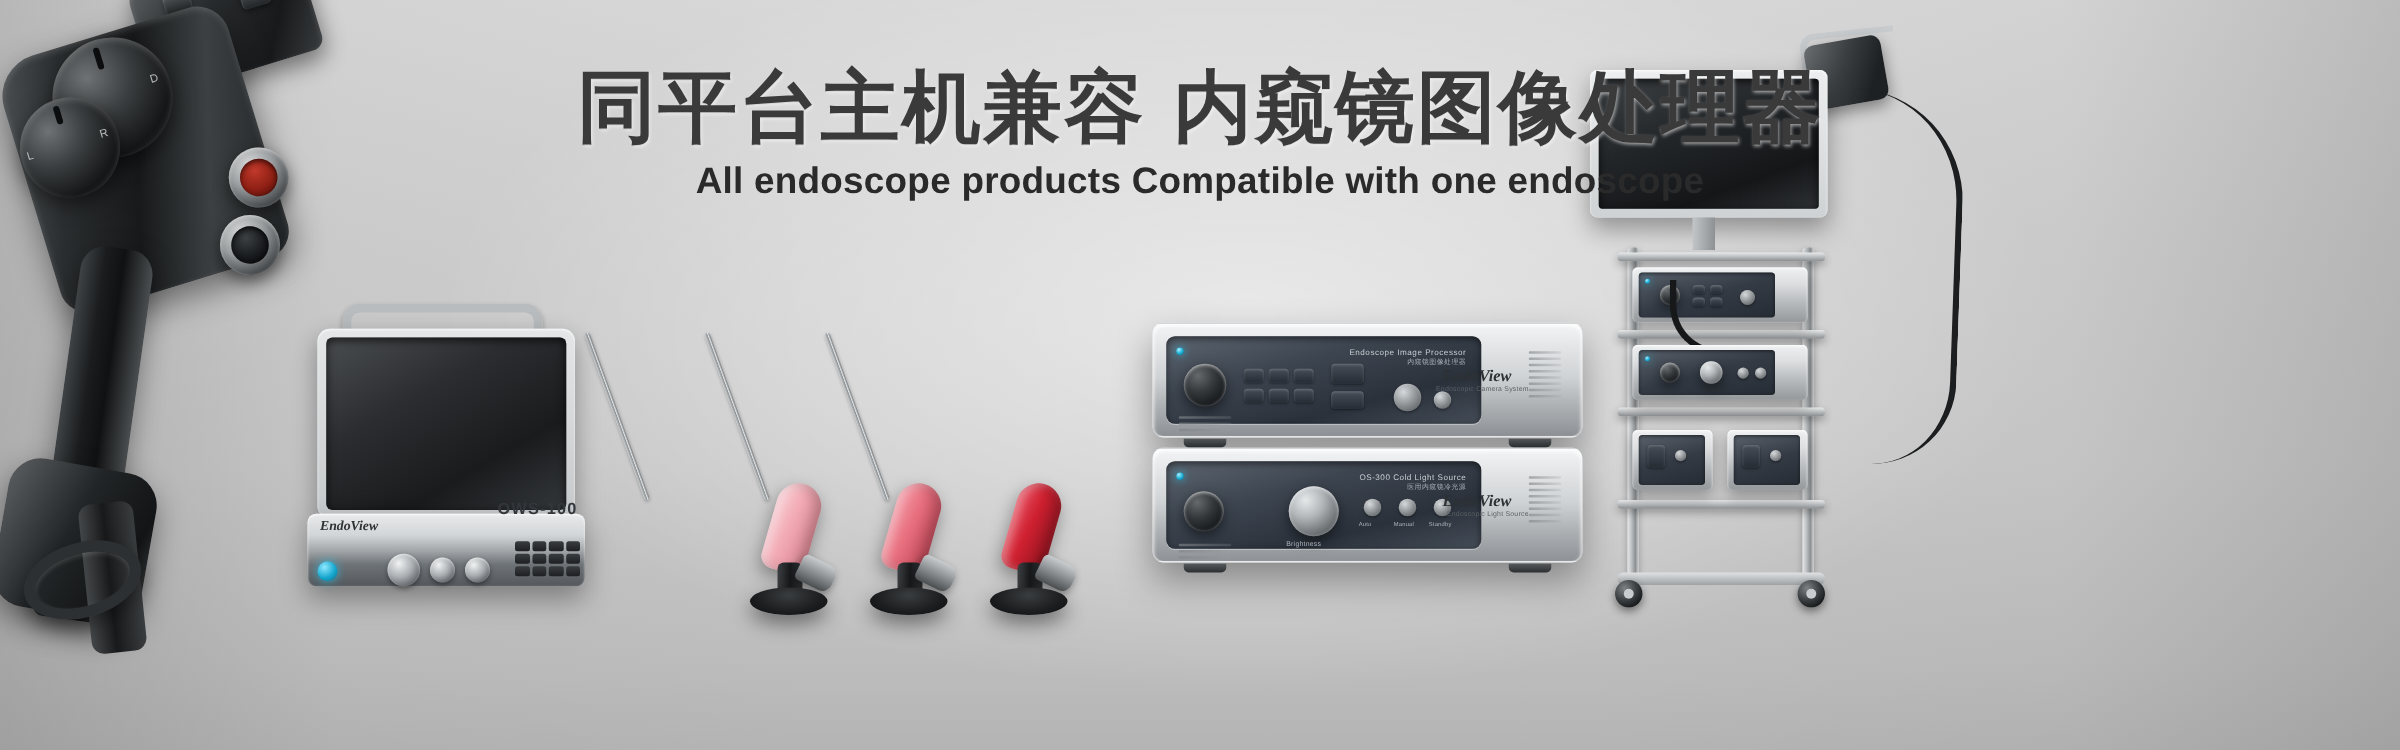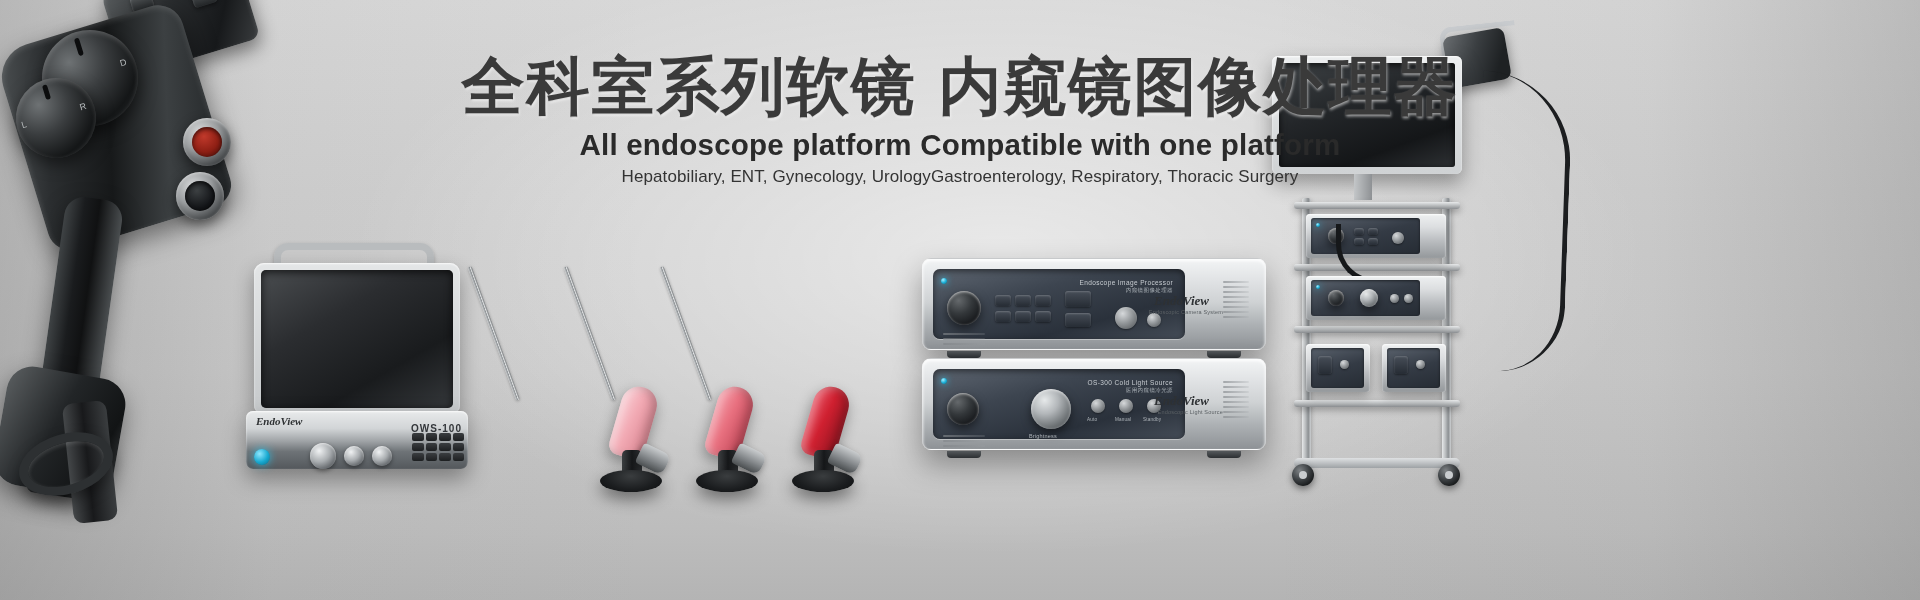--- a/index.html
+++ b/index.html
@@ -165,22 +165,22 @@
     background:linear-gradient(180deg,#e8eaeb 0%,#d2d5d7 30%, #9fa3a6 52%, #6e7377 70%, #54585c 100%);
     border-radius:7px;
     box-shadow:0 10px 22px rgba(0,0,0,0.35), inset 0 1px 2px rgba(255,255,255,0.8);
   }
   #ows-brand {
     position:absolute; left:20px; top:172px;
     font-size:11px; font-style:italic; font-weight:bold; color:#2f3234;
     font-family:"Liberation Serif", serif;
   }
   #ows-model {
-    position:absolute; right:24px; top:180px;
-    font-size:10px; font-weight:bold; color:#33363a; letter-spacing:1px;
+    position:absolute; right:24px; top:156px;
+    font-size:13px; font-weight:bold; color:#33363a; letter-spacing:1px;
   }
   .ows-port {
     position:absolute; border-radius:50%;
     background:radial-gradient(circle at 35% 30%, #f0f2f3, #a9adb0 45%, #5b5f63 80%, #2d3033);
     box-shadow:inset 0 1px 2px rgba(255,255,255,0.6), 0 2px 4px rgba(0,0,0,0.4);
   }
   #ows-cyan {
     position:absolute; left:18px; top:206px; width:16px; height:16px; border-radius:50%;
     background:radial-gradient(circle at 35% 30%, #8fe8ff, #17a8cf 55%, #0b6b87);
     box-shadow:0 0 8px rgba(40,190,230,0.85);
@@ -578,19 +578,18 @@
       <div class="cbtn round" style="left:34px; top:16px; width:9px; height:9px;"></div>
     </div>
 
     <div id="cart-base"></div>
     <div class="cart-wheel" style="left:2px; top:436px;"></div>
     <div class="cart-wheel" style="left:148px; top:436px;"></div>
   </div>
 
   <div id="textblock">
     <div id="headline">
-      <span>全科室系列软镜</span><span class="gapword"></span><span>内窥镜图像处理器</span>
-    </div>
-    <div id="subhead">All endoscope platform Compatible with one platform</div>
-    <div id="speclist-en">Hepatobiliary, ENT, Gynecology, UrologyGastroenterology, Respiratory, Thoracic Surgery</div>
+      <span>同平台主机兼容</span><span class="gapword"></span><span>内窥镜图像处理器</span>
+    </div>
+    <div id="subhead">All endoscope products Compatible with one endoscope</div>
   </div>
 
 </div>
 
 </body></html>

